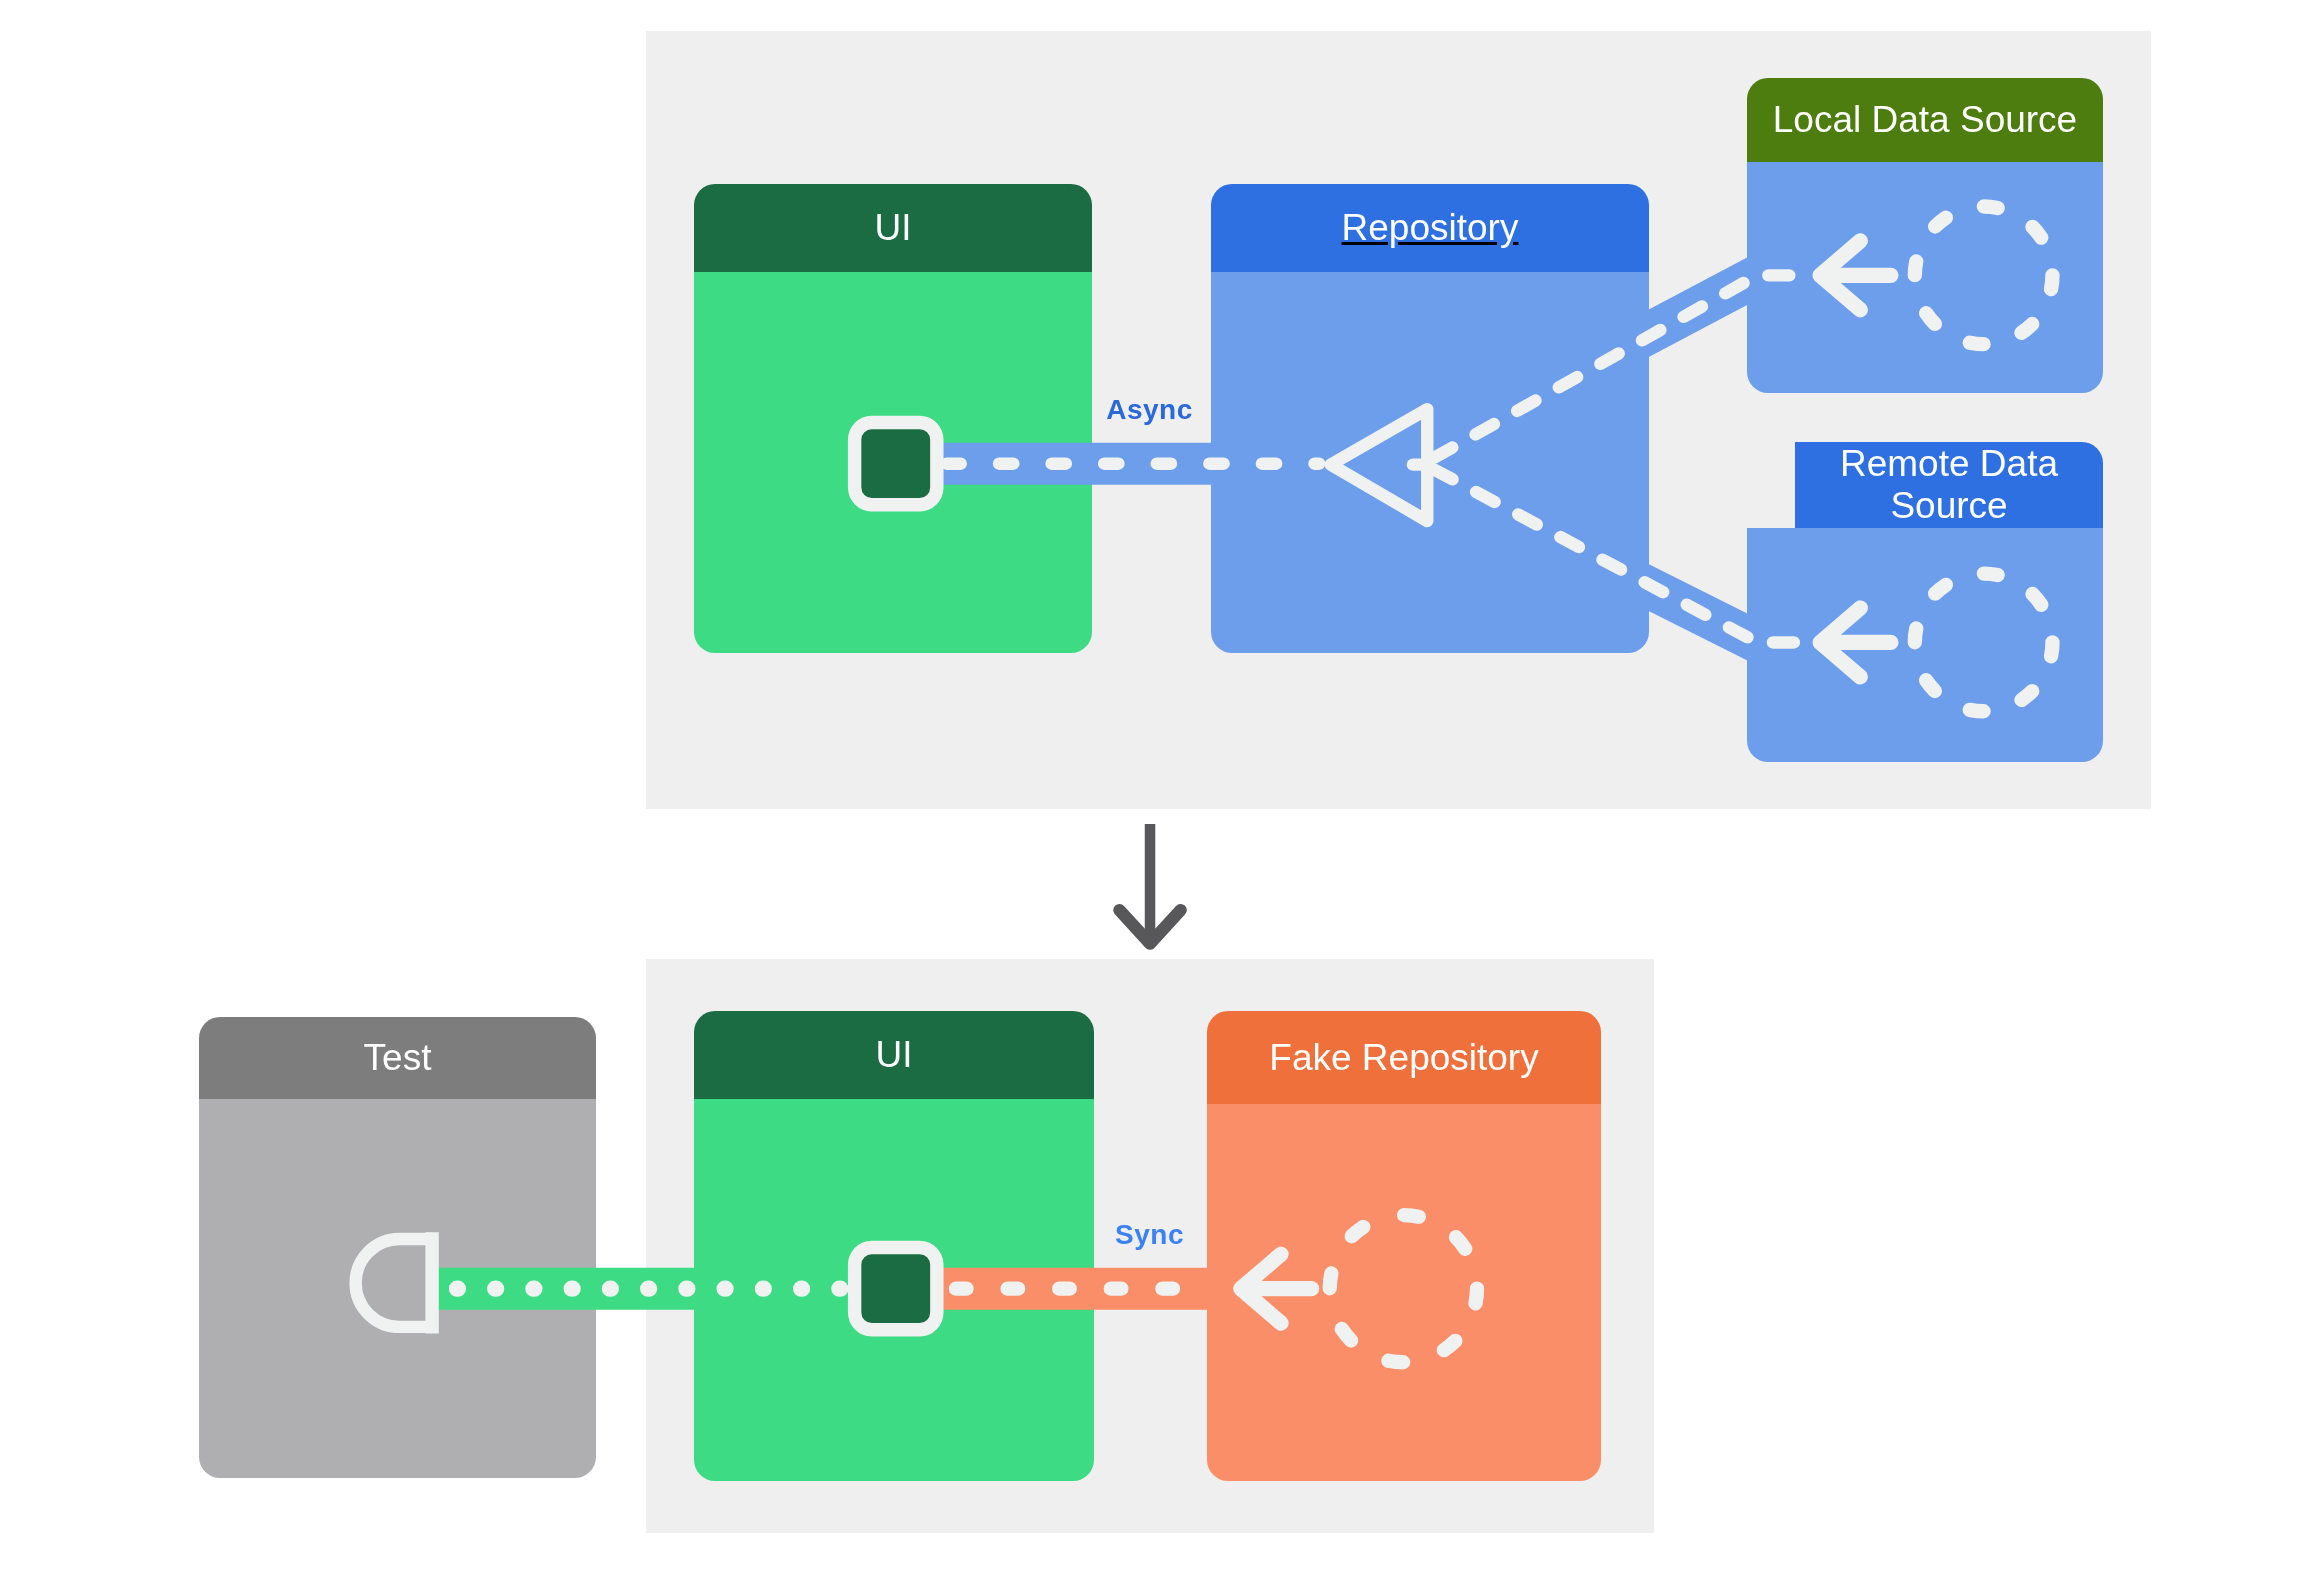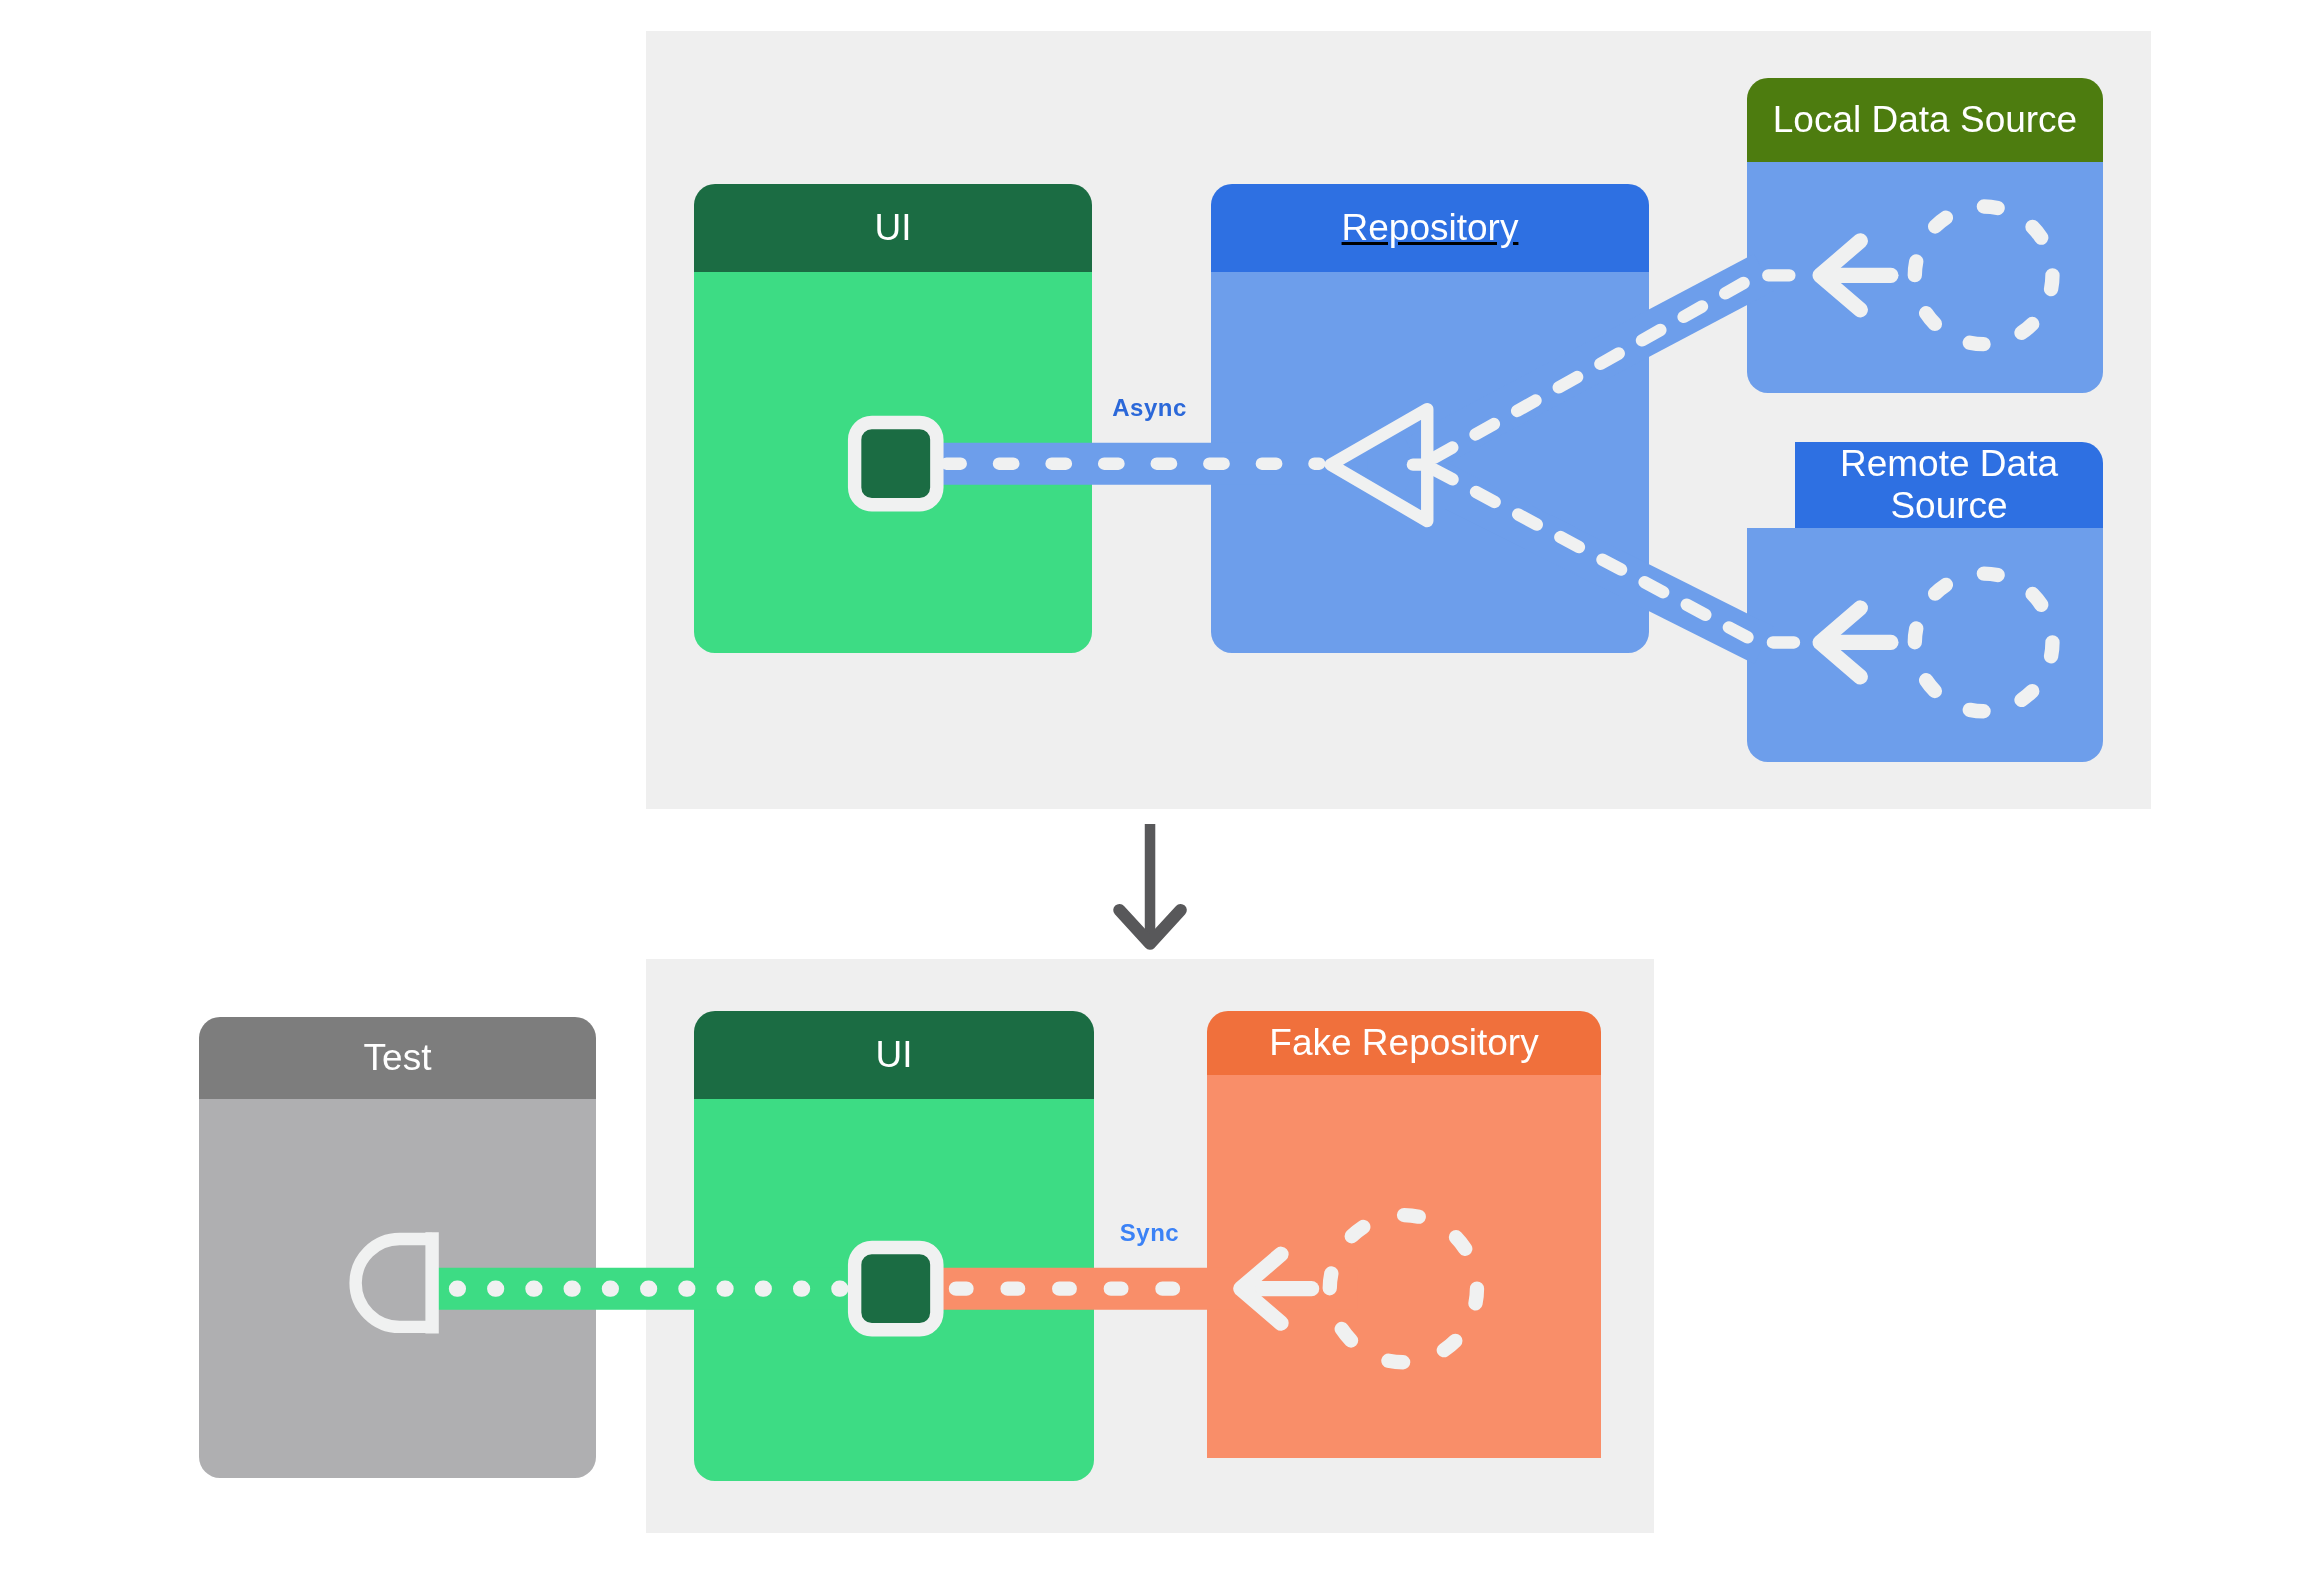--- a/index.html
+++ b/index.html
@@ -37,26 +37,26 @@
 
   .card-test{left:199px;top:1017px;width:397px;height:461px;}
   .card-test .card-header{height:82px;background:#7D7D7D;}
   .card-test .card-body{height:379px;background:#AFAFB1;}
 
   .card-ui-bottom{left:694px;top:1011px;width:400px;height:470px;}
   .card-ui-bottom .card-header{height:88px;background:#1B6C43;}
   .card-ui-bottom .card-body{height:382px;background:#3DDC84;}
 
   .card-fake{left:1207px;top:1011px;width:394px;height:470px;}
-  .card-fake .card-header{height:64px;background:#F0703C;}
+  .card-fake .card-header{height:93px;background:#F0703C;}
   .card-fake .card-body{height:383px;background:#F98E69;}
 
   .flow-label{
     position:absolute;width:143px;text-align:center;
-    font-size:24px;font-weight:700;letter-spacing:0.5px;
+    font-size:28px;font-weight:700;letter-spacing:0.5px;
   }
   .flow-label.async{left:1078px;top:394px;color:#2B68D9;}
   .flow-label.sync{left:1078px;top:1219px;color:#3b82f6;}
 
   .overlay{position:absolute;left:0;top:0;pointer-events:none;}
 </style>
 </head>
 <body>
 
 <div class="stage">

